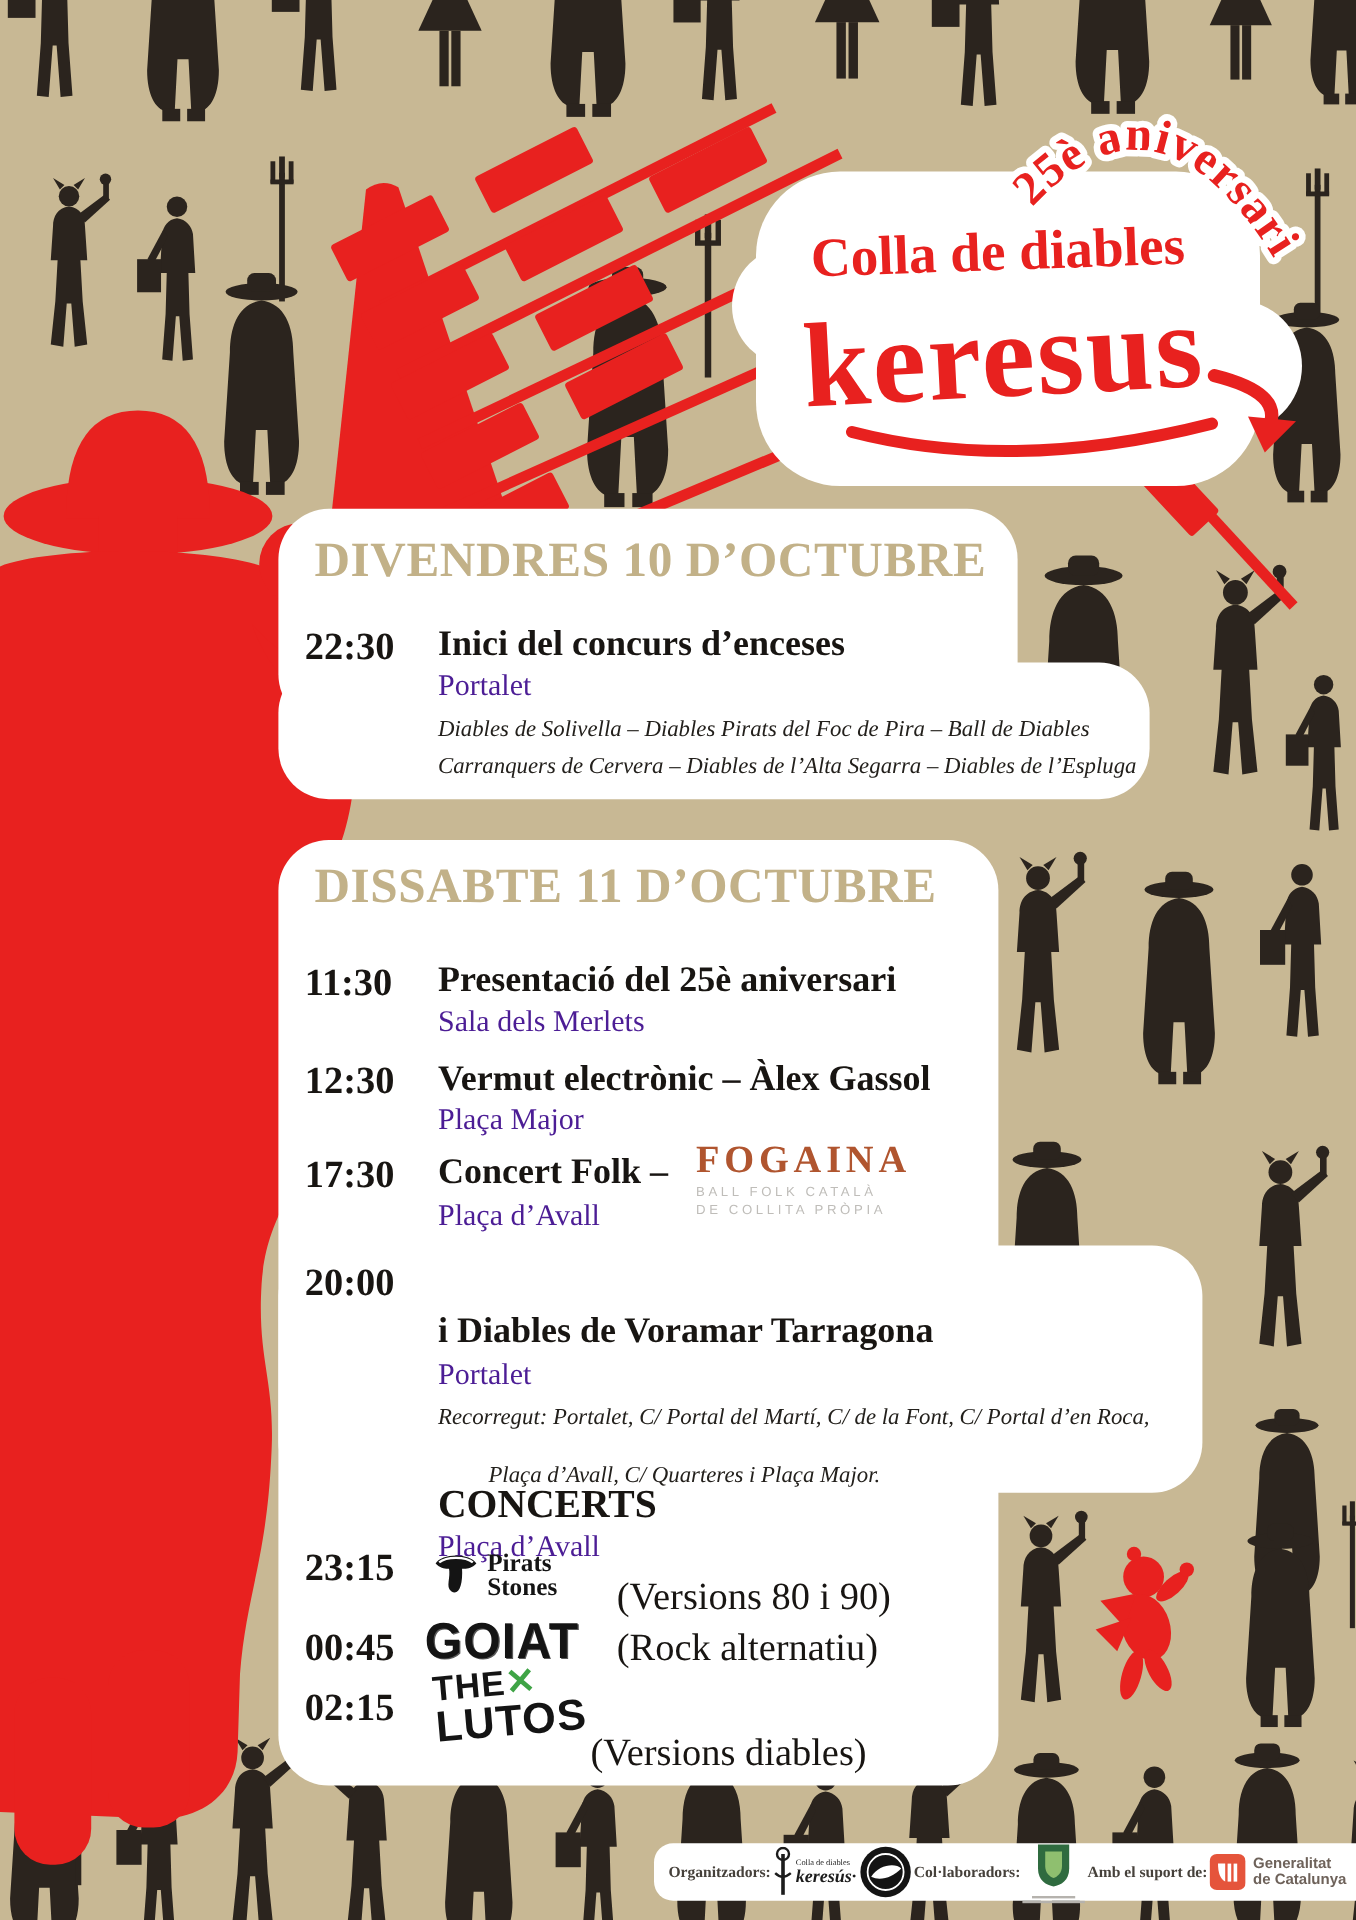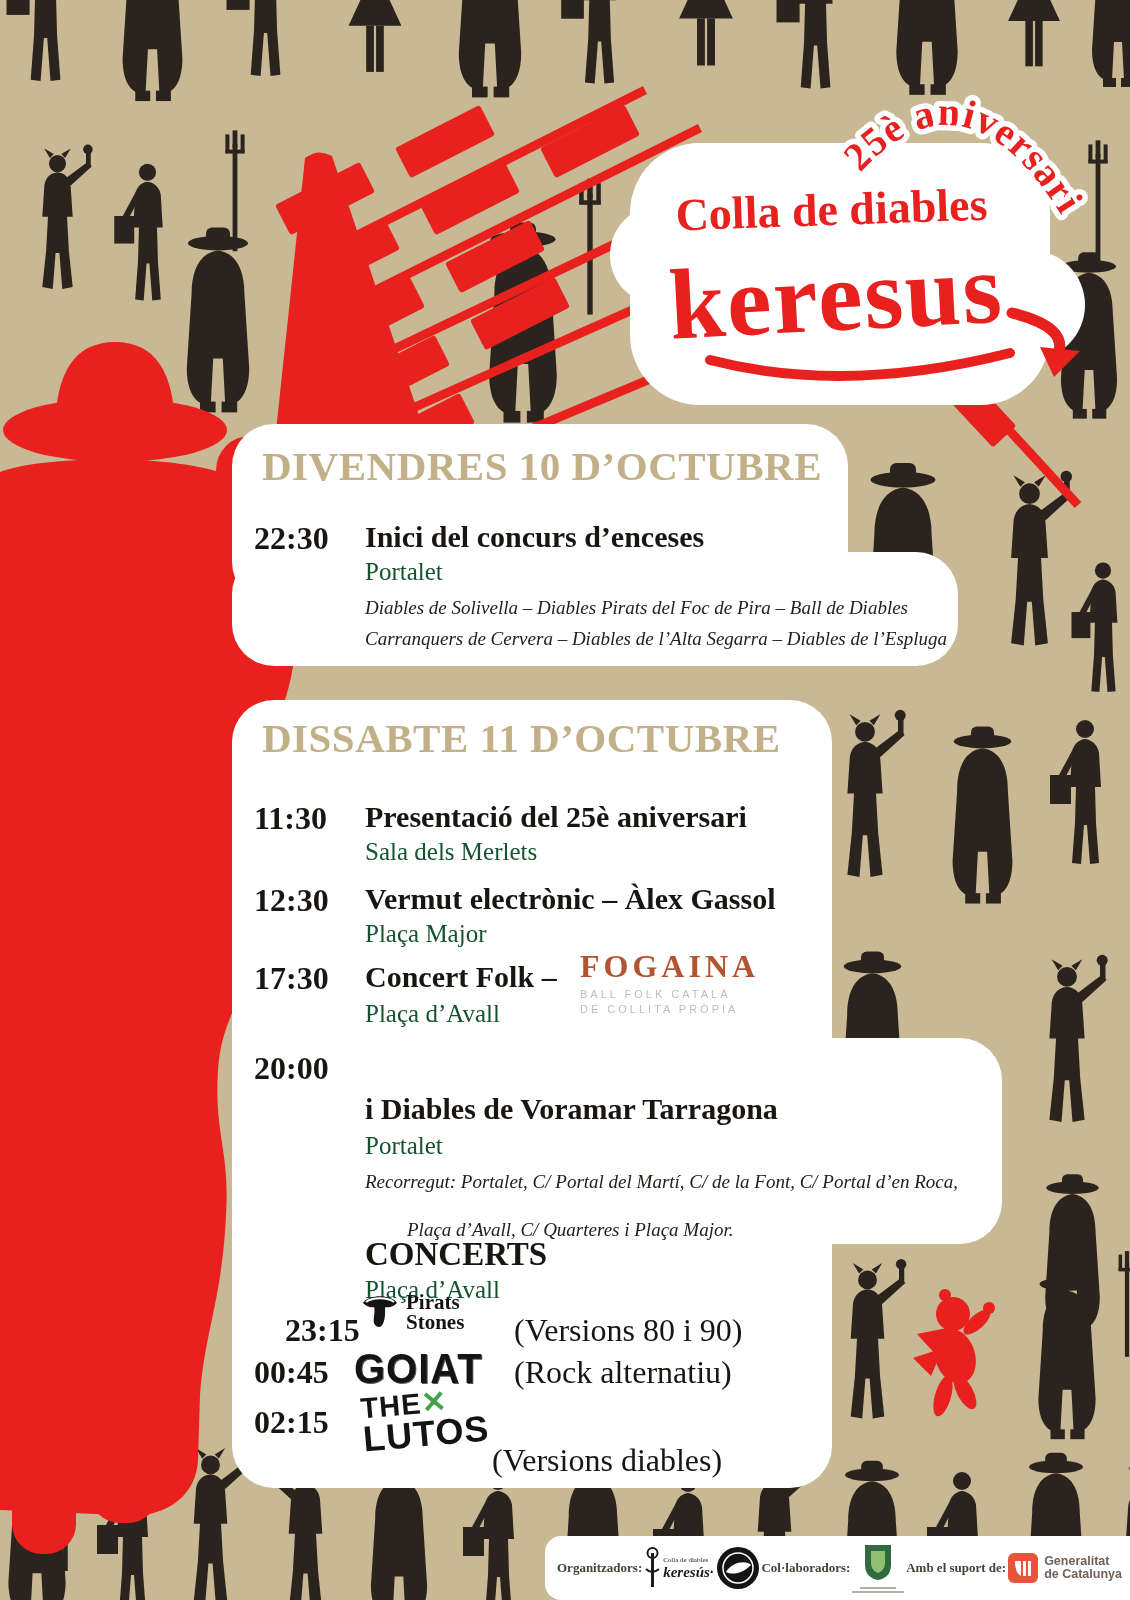--- a/index.html
+++ b/index.html
@@ -7,40 +7,40 @@
        background:#C8B894;font-family:"Liberation Serif",serif;}
   .bg{position:absolute;left:0;top:0;z-index:0;}
   .sil{fill:#2B241E;}
   .red{fill:#E8211F;}
   .card{position:absolute;z-index:2;}
   .blob{position:absolute;background:#fff;border-radius:42px;}
   .abs{position:absolute;white-space:nowrap;}
   .day-title{font:700 41px "Liberation Serif",serif;color:#C2B188;letter-spacing:.5px;}
   .time{font:700 32px "Liberation Serif",serif;color:#181512;}
   .etitle{font:700 30px "Liberation Serif",serif;color:#181512;}
-  .eloc{font:400 25px "Liberation Serif",serif;color:#14532d;}
+  .eloc{font:400 25px "Liberation Serif",serif;color:#4c1d95;}
   .notes{font-style:italic;font-weight:400;font-size:19px;color:#23201c;line-height:31px;}
   .genre{font:400 32px "Liberation Serif",serif;color:#181512;}
   .fog-name{font:700 32px "Liberation Serif",serif;color:#B0552F;letter-spacing:4px;}
   .fog-sub{font:400 11px "Liberation Sans",sans-serif;color:#BFBDB9;letter-spacing:3px;margin-top:3px;}
   .rollos-txt{font:700 21px "Liberation Serif",serif;color:#141414;line-height:20px;}
   .goiat{font:900 40px "Liberation Sans",sans-serif;color:#141414;letter-spacing:1px;
          text-shadow:1px 1px 0 #5a5a5a;transform:scaleY(1.05);display:inline-block;}
   .lutos{transform:rotate(-5deg);display:inline-block;font-family:"Liberation Sans",sans-serif;
          font-weight:900;color:#141414;line-height:26px;}
   .lutos .l1{font-size:29px;letter-spacing:1px;}
   .lutos .lx{color:#3FA446;font-size:30px;}
   .lutos .l2{font-size:36px;letter-spacing:1px;}
   .logo-wrap{position:absolute;left:560px;top:55px;width:570px;height:360px;z-index:3;}
   svg text{font-family:"Liberation Serif",serif;}
   .badge-text{font:700 40px "Liberation Serif",serif;fill:#E8211F;stroke:#fff;stroke-width:11px;
               stroke-linejoin:round;paint-order:stroke;letter-spacing:1px;}
   .logo-l1{font:700 46px "Liberation Serif",serif;fill:#E8211F;}
   .logo-l2{font:700 100px "Liberation Serif",serif;fill:#E8211F;letter-spacing:2px;}
-  .footer{position:absolute;left:545px;top:1536px;width:585px;height:64px;background:#fff;
+  .footer{position:absolute;left:545px;top:1536px;width:585px;height:48px;background:#fff;
           z-index:4;border-radius:16px 0 0 16px;display:flex;align-items:center;
           padding:0 8px 0 12px;box-sizing:border-box;justify-content:space-between;}
   .flabel{font:700 13px "Liberation Serif",serif;color:#46413b;white-space:nowrap;}
   .ker-mini{display:flex;align-items:center;}
   .ker-mini-txt{margin-left:3px;color:#1c1c1c;line-height:9px;}
   .ker-mini-t1{font:400 7px "Liberation Serif",serif;display:block;}
   .ker-mini-t2{font:700 15px "Liberation Serif",serif;font-style:italic;display:block;}
   .crest-wrap{text-align:center;}
   .crest-cap{height:2px;background:#b5b2ad;margin:2px auto 0;}
   .gen{display:flex;align-items:center;}
@@ -256,21 +256,21 @@
 
   <div class="abs time" style="left:22px;top:350px;">20:00</div>
   <div class="abs etitle" style="left:133px;top:392px;">i Diables de Voramar Tarragona</div>
   <div class="abs eloc" style="left:133px;top:432px;">Portalet</div>
   <div class="abs notes" style="left:133px;top:466px;">Recorregut: Portalet, C/ Portal del Martí, C/ de la Font, C/ Portal d’en Roca,</div>
   <div class="abs notes" style="left:133px;top:514px;margin-left:42px;">Plaça d’Avall, C/ Quarteres i Plaça Major.</div>
 
   <div class="abs etitle" style="left:133px;top:536px;font-size:33px;">CONCERTS</div>
   <div class="abs eloc" style="left:133px;top:576px;">Plaça d’Avall</div>
 
-  <div class="abs time" style="left:22px;top:612px;margin-left:31px;">23:15</div>
+  <div class="abs time" style="left:22px;top:588px;">23:15</div>
   <div class="abs" style="left:128px;top:592px;display:flex;align-items:center;">
     <svg width="40" height="38" viewBox="0 0 40 38">
       <path d="M3 10 C8 1 32 1 37 10 C31 16 26 14 20 14 C14 14 9 16 3 10 Z" fill="#141414"></path>
       <path d="M14 13 C16 22 11 29 16 33 C22 37 26 29 25 13 Z" fill="#141414"></path>
       <path d="M6 9 C12 4 28 4 34 9" stroke="#fff" stroke-width="2" fill="none"></path>
     </svg>
     <div class="rollos-txt" style="margin-left:6px;">
       <div>Pirats</div>
       <div>Stones</div>
     </div>

